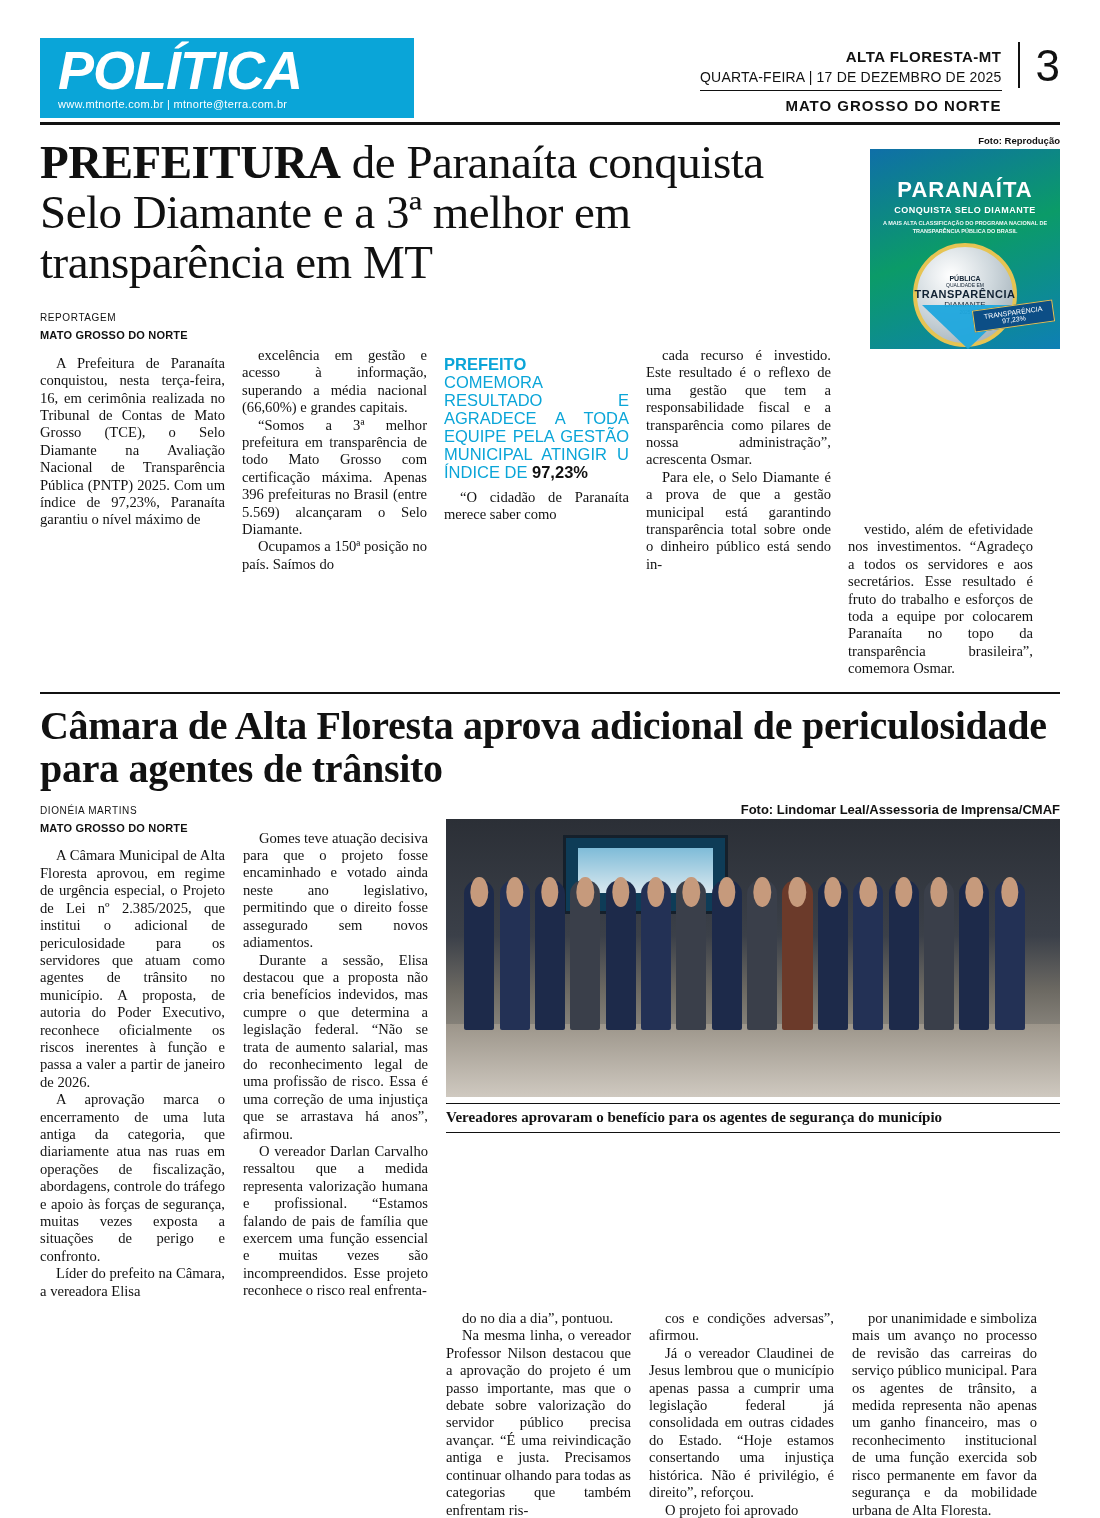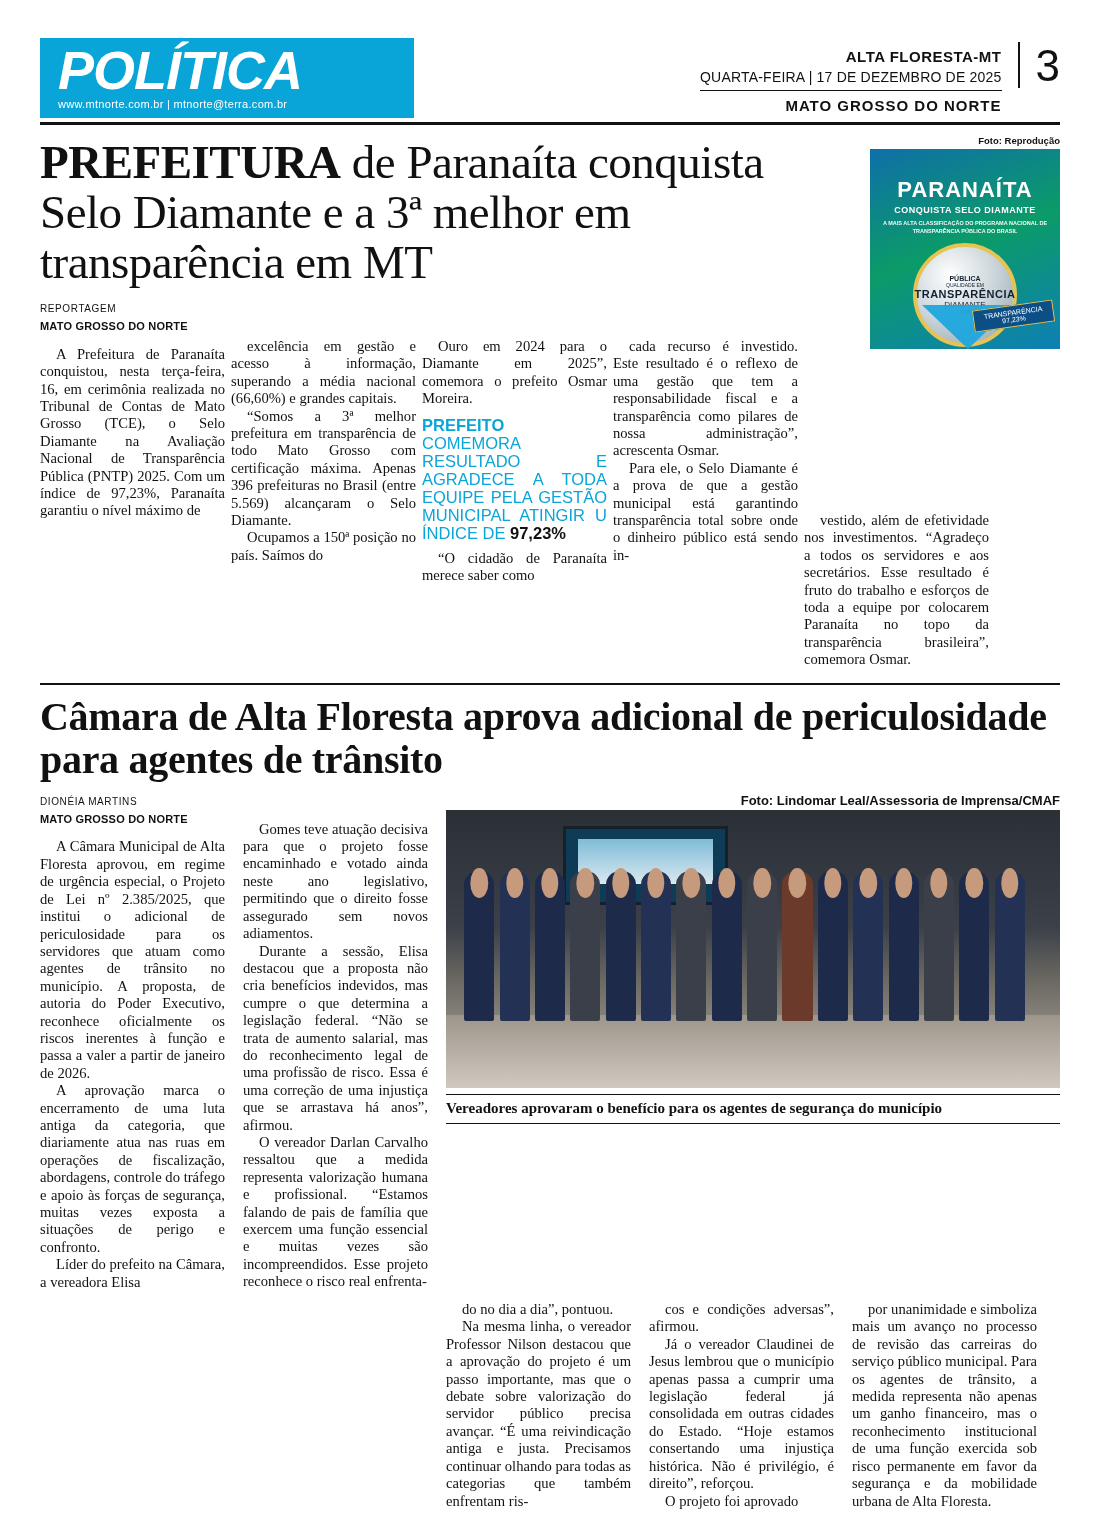--- a/index.html
+++ b/index.html
@@ -151,21 +151,21 @@
 
   .byline-label{
     font-family:"Liberation Sans", sans-serif;
     font-size:10px;letter-spacing:.6px;
   }
   .byline-org{
     font-family:"Liberation Sans", sans-serif;
     font-size:11px;font-weight:bold;letter-spacing:.2px;margin-top:1px;
   }
 
-  .cols{display:flex;gap:6px;margin-top:13px;}
+  .cols{display:flex;gap:17px;margin-top:22px;}
   .col{font-size:14.6px;line-height:17.4px;text-align:justify;hyphens:auto;}
   .col p{margin:0 0 0 0;text-indent:16px;}
   .col p.first{text-indent:16px;}
   .pull{
     font-family:"Liberation Sans", sans-serif;
     font-size:16.5px;line-height:18px;
     color:#0aa5d8;
     margin:8px 0 8px;
     text-indent:0;
   }
@@ -275,21 +275,20 @@
         <div class="byline-label">REPORTAGEM</div>
         <div class="byline-org">MATO GROSSO DO NORTE</div>
         <p class="first" style="margin-top:10px;">A Prefeitura de Paranaíta conquistou, nesta terça-feira, 16, em cerimônia realizada no Tribunal de Contas de Mato Grosso (TCE), o Selo Diamante na Avaliação Nacional de Transparência Pública (PNTP) 2025. Com um índice de 97,23%, Paranaíta garantiu o nível máximo de</p>
       </div>
       <div class="col" style="width:185px;padding-top:38px;">
         <p>excelência em gestão e acesso à informação, superando a média nacional (66,60%) e grandes capitais.</p>
         <p>“Somos a 3ª melhor prefeitura em transparência de todo Mato Grosso com certificação máxima. Apenas 396 prefeituras no Brasil (entre 5.569) alcançaram o Selo Diamante.</p>
         <p>Ocupamos a 150ª posição no país. Saímos do</p>
       </div>
       <div class="col" style="width:185px;padding-top:38px;">
-        <p>Ouro em 2024 para o Diamante em 2025”, comemora o prefeito Osmar Moreira.</p>
         <div class="pull"><b>PREFEITO</b><span> COMEMORA RESULTADO E AGRADECE A TODA EQUIPE PELA GESTÃO MUNICIPAL ATINGIR U ÍNDICE DE </span><b class="dark">97,23%</b></div>
         <p>“O cidadão de Paranaíta merece saber como</p>
       </div>
       <div class="col" style="width:185px;padding-top:38px;">
         <p>cada recurso é investido. Este resultado é o reflexo de uma gestão que tem a responsabilidade fiscal e a transparência como pilares de nossa administração”, acrescenta Osmar.</p>
         <p>Para ele, o Selo Diamante é a prova de que a gestão municipal está garantindo transparência total sobre onde o dinheiro público está sendo in-</p>
       </div>
       <div class="col" style="width:185px;padding-top:212px;">
         <p>vestido, além de efetividade nos investimentos. “Agradeço a todos os servidores e aos secretários. Esse resultado é fruto do trabalho e esforços de toda a equipe por colocarem Paranaíta no topo da transparência brasileira”, comemora Osmar.</p>
       </div>

